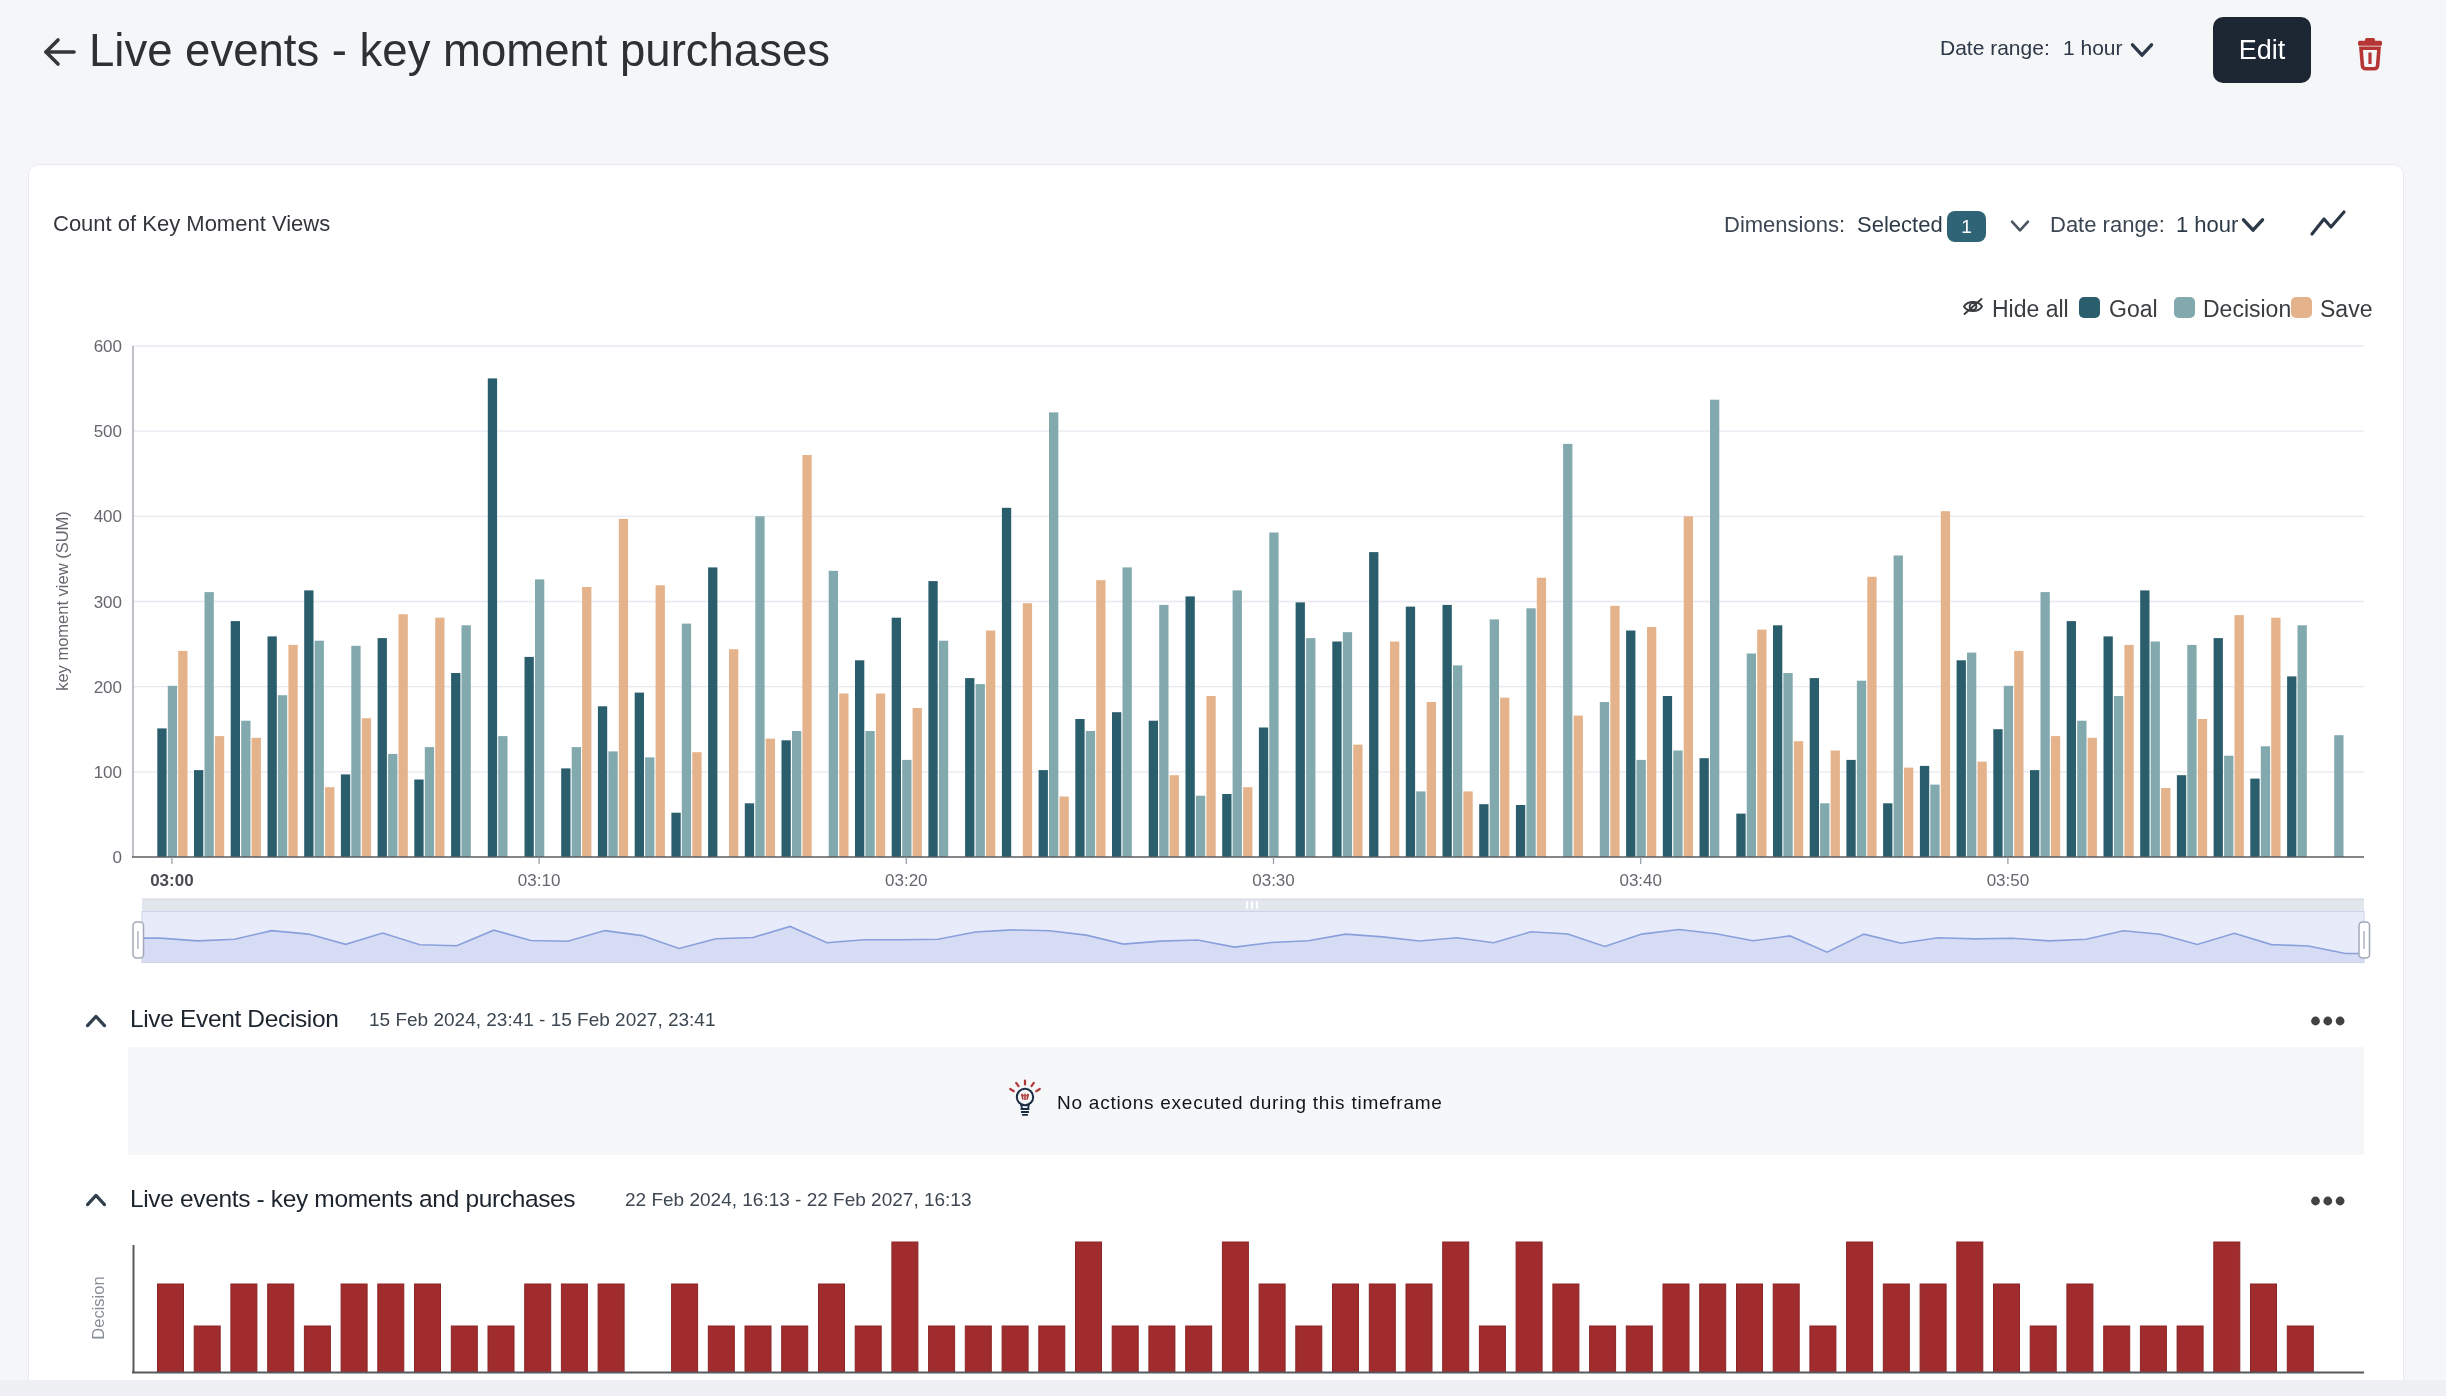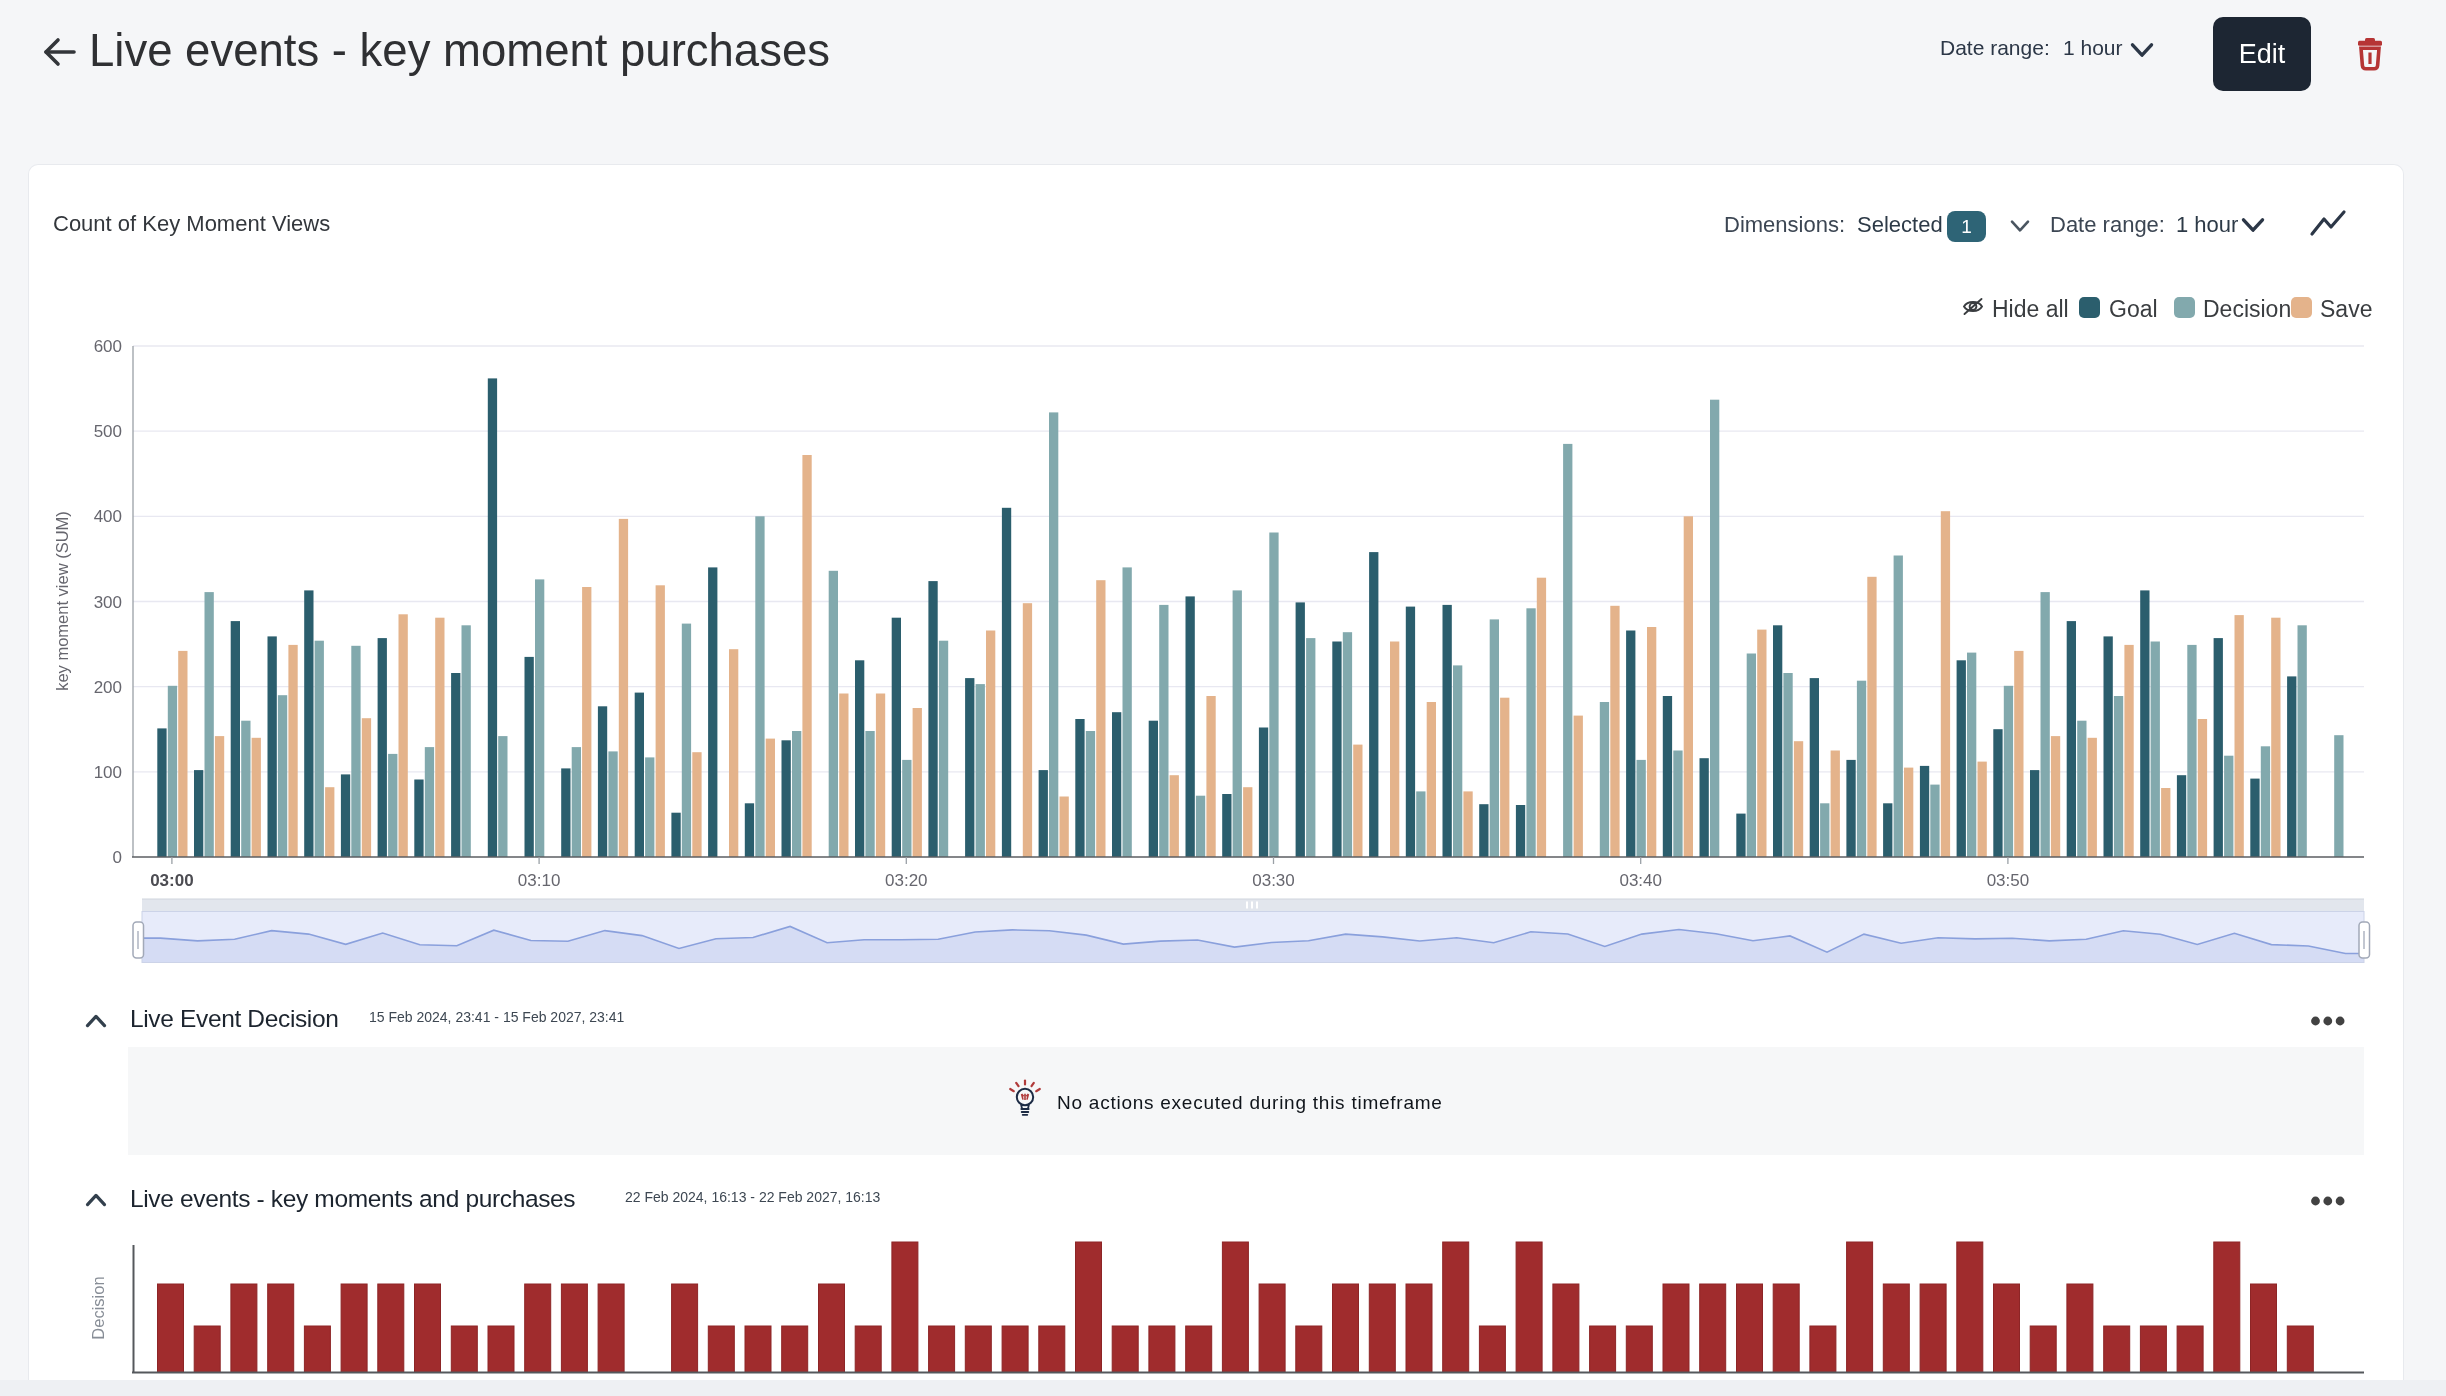--- a/index.html
+++ b/index.html
@@ -1,26 +1,26 @@
 <!DOCTYPE html>
 <html><head><meta charset="utf-8">
 <style>
 *{margin:0;padding:0;box-sizing:border-box}
 html,body{width:2446px;height:1396px;font-family:"Liberation Sans",sans-serif;background:#f5f6f8;overflow:hidden}
 #card{position:absolute;left:28px;top:164px;width:2376px;height:1232px;background:#fff;border:1px solid #e8eaee;border-radius:10px 10px 0 0;border-bottom:none}
 #pagetitle{position:absolute;left:89px;top:28px;font-size:45.5px;line-height:1;color:#2f3033}
 .toptxt{position:absolute;top:36.5px;font-size:21px;line-height:1;color:#2c3747}
-#editbtn{position:absolute;left:2213px;top:17px;width:98px;height:74px;background:#1d2633;border-radius:10px;color:#fff;font-size:27px;display:flex;align-items:center;justify-content:center}
+#editbtn{position:absolute;left:2213px;top:17px;width:98px;height:66px;background:#1d2633;border-radius:10px;color:#fff;font-size:27px;display:flex;align-items:center;justify-content:center}
 #cardtitle{position:absolute;left:53px;top:212.5px;font-size:22px;line-height:1;color:#33373c}
 .ctl{position:absolute;top:213.5px;font-size:22px;line-height:1;color:#3c4653}
 #selbadge{position:absolute;left:1947px;top:211px;width:39px;height:31px;background:#2e6476;border-radius:8px;color:#fff;font-size:19px;display:flex;align-items:center;justify-content:center}
 .leg{position:absolute;top:297.5px;font-size:23px;line-height:1;color:#3a3d40}
 .sw{position:absolute;top:297px;width:20.5px;height:20.5px;border-radius:5px}
 .sechead{position:absolute;font-size:24.5px;letter-spacing:-0.35px;line-height:1;font-weight:normal;color:#1c242e}
-.secdate{position:absolute;font-size:14px;line-height:1;color:#3d4752}
+.secdate{position:absolute;font-size:19px;line-height:1;color:#3d4752}
 #panel1{position:absolute;left:128px;top:1047px;width:2236px;height:108px;background:#f6f7f8}
 #noact{position:absolute;left:1057px;top:1093px;font-size:19px;letter-spacing:0.75px;line-height:1;color:#10151b}
 #botstrip{position:absolute;left:0;top:1380px;width:2446px;height:16px;background:#eef0f3}
 svg{position:absolute;left:0;top:0}
 </style></head>
 <body>
 <div id="card"></div>
 <div id="pagetitle">Live events - key moment purchases</div>
 <div class="toptxt" style="left:1940px">Date range:</div>
 <div class="toptxt" style="left:2063px">1 hour</div>

